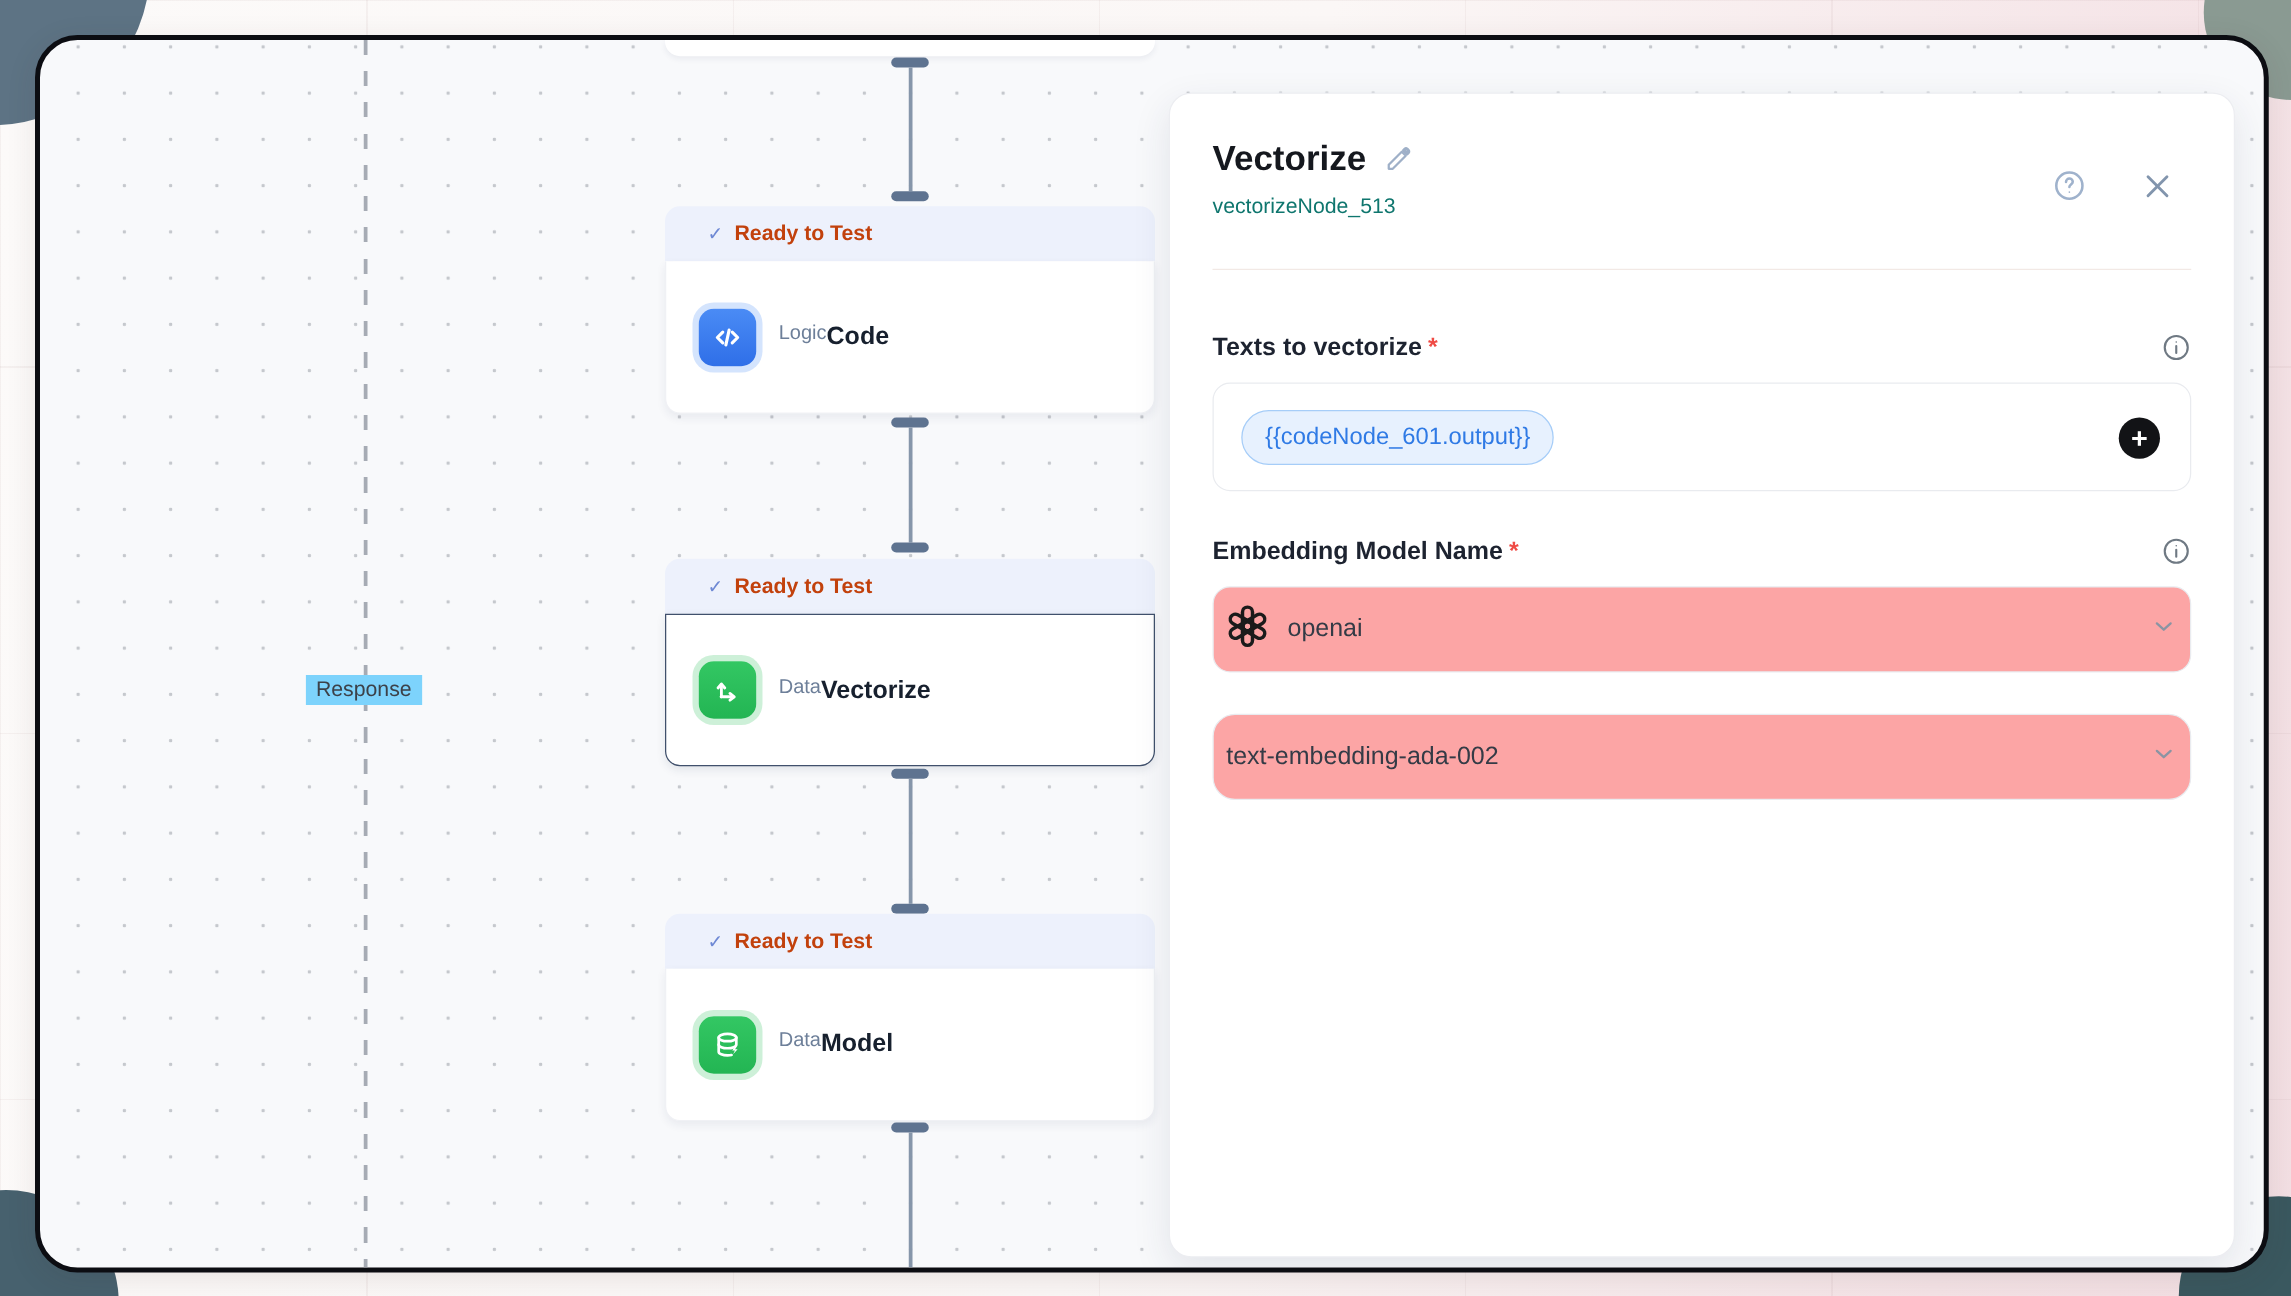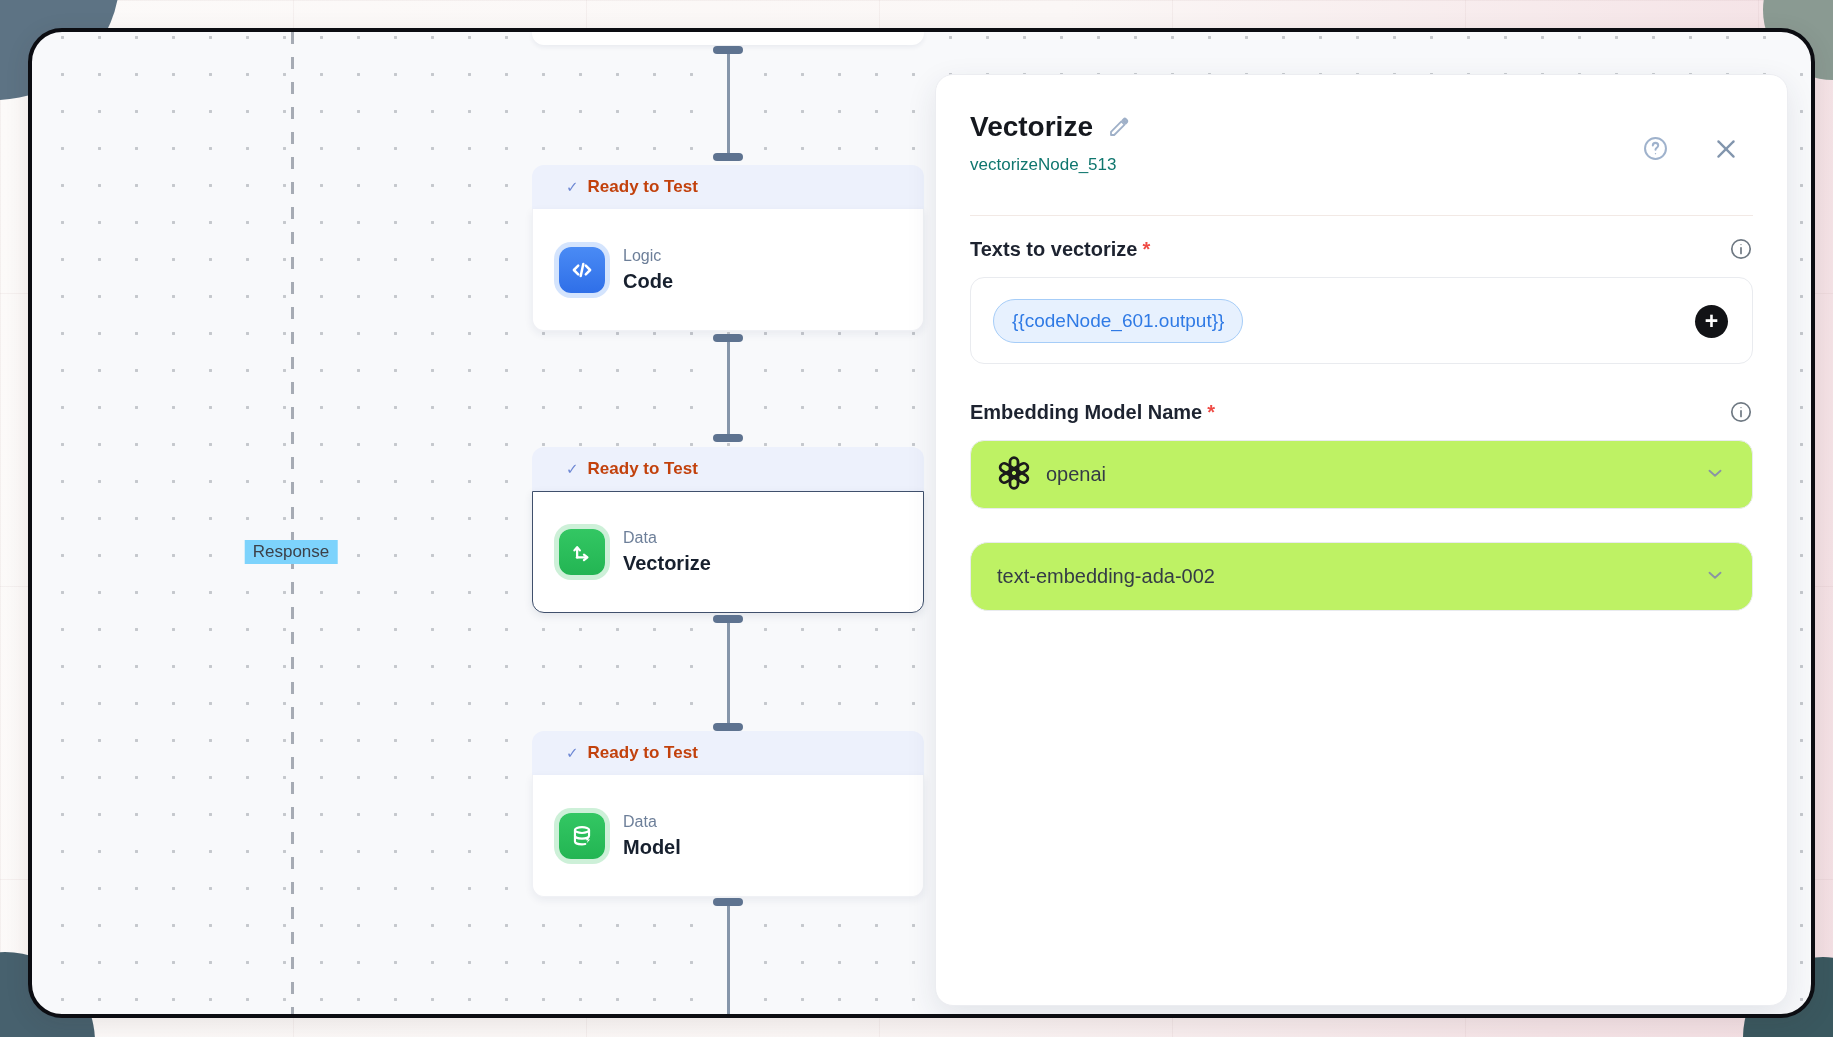--- a/index.html
+++ b/index.html
@@ -47,48 +47,48 @@
     display:flex;align-items:center;gap:9px;padding-left:34px;box-sizing:border-box;}
   .node-status{font-size:17px;font-weight:600;color:#c2410c;}
   .check-glyph{color:#6e88d4;font-size:15px;font-weight:700;}
   .node-body{height:122px;background:#ffffff;border-radius:0 0 12px 12px;
     display:flex;align-items:center;gap:18px;padding-left:26px;box-sizing:border-box;
     box-shadow:0 3px 8px rgba(30,45,80,0.07);border:1px solid #f0f1f5;border-top:none;}
   .node-body.selected{border:1.6px solid #40506c;box-shadow:0 3px 8px rgba(30,45,80,0.10);}
   .icon-tile{width:46px;height:46px;border-radius:12px;display:flex;align-items:center;justify-content:center;flex:0 0 auto;}
   .tile-blue{background:linear-gradient(180deg,#4a8bf5,#2f6fe8);box-shadow:0 0 0 5px rgba(59,130,246,0.22);}
   .tile-green{background:linear-gradient(180deg,#33c763,#23b553);box-shadow:0 0 0 5px rgba(46,193,92,0.24);}
-  .node-texts{display:flex;flex-direction:column;}
+  .node-texts{display:flex;flex-direction:row;}
   .node-category{font-size:16px;color:#6d7f99;margin-bottom:5px;}
   .node-title{font-size:20px;font-weight:700;color:#17202e;}
 
   
   .panel{position:absolute;left:903px;top:42px;width:853px;height:932px;background:#ffffff;
     border:1px solid #ecedf1;border-radius:18px;box-shadow:0 10px 30px rgba(40,50,80,0.10);
     box-sizing:border-box;padding:36px 34px;}
   .panel-title-row{display:flex;align-items:center;gap:14px;}
   .panel-title{font-size:28px;font-weight:700;color:#15181e;}
   .panel-subtitle{margin-top:12px;font-size:17px;color:#0f766e;}
   .panel-icons{position:absolute;top:60px;right:48px;display:flex;gap:44px;align-items:center;}
   .icon-btn{cursor:pointer;display:flex;align-items:center;justify-content:center;}
   .panel-divider{margin-top:40px;height:1px;background:#f2e9e5;}
 
-  .field-label-row{margin-top:21px;display:flex;align-items:center;justify-content:space-between;}
+  .field-label-row{margin-top:50px;display:flex;align-items:center;justify-content:space-between;}
   .field-label{font-size:20px;font-weight:600;color:#1d2330;}
   .req{color:#ef4b45;margin-left:5px;}
   .texts-box{margin-top:16px;height:87px;border:1.5px solid #e9ebef;border-radius:14px;
     position:relative;background:#fff;box-sizing:border-box;}
   .chip{position:absolute;left:22px;top:21px;height:44px;box-sizing:border-box;
     background:#e7f1fe;border:1.5px solid #a6cdf8;border-radius:999px;
     display:flex;align-items:center;padding:0 18px;font-size:19px;color:#2f7ae5;}
   .add-btn{position:absolute;right:24px;top:27px;width:33px;height:33px;border-radius:50%;
     background:#121316;color:#fff;display:flex;align-items:center;justify-content:center;
     font-size:23px;font-weight:600;line-height:1;cursor:pointer;}
-  .select-row{height:69px;border:1.5px solid #e9ebef;border-radius:14px;background:#bef264;
-    display:flex;align-items:center;justify-content:space-between;padding:0 26px;box-sizing:border-box;cursor:pointer;}
+  .select-row{height:69px;border:1.5px solid #e9ebef;border-radius:14px;background:#fca5a5;
+    display:flex;align-items:center;justify-content:space-between;padding:0 10px;box-sizing:border-box;cursor:pointer;}
   .select-row.first{margin-top:16px;}
   .select-row.second{margin-top:33px;border-radius:18px;}
   .select-left{display:flex;align-items:center;gap:15px;}
   .select-text{font-size:20px;color:#343b46;}
 </style>
 </head>
 <body>
 
 <div class="page-grid"></div>
 <div class="corner-blob blob-tl"></div>

